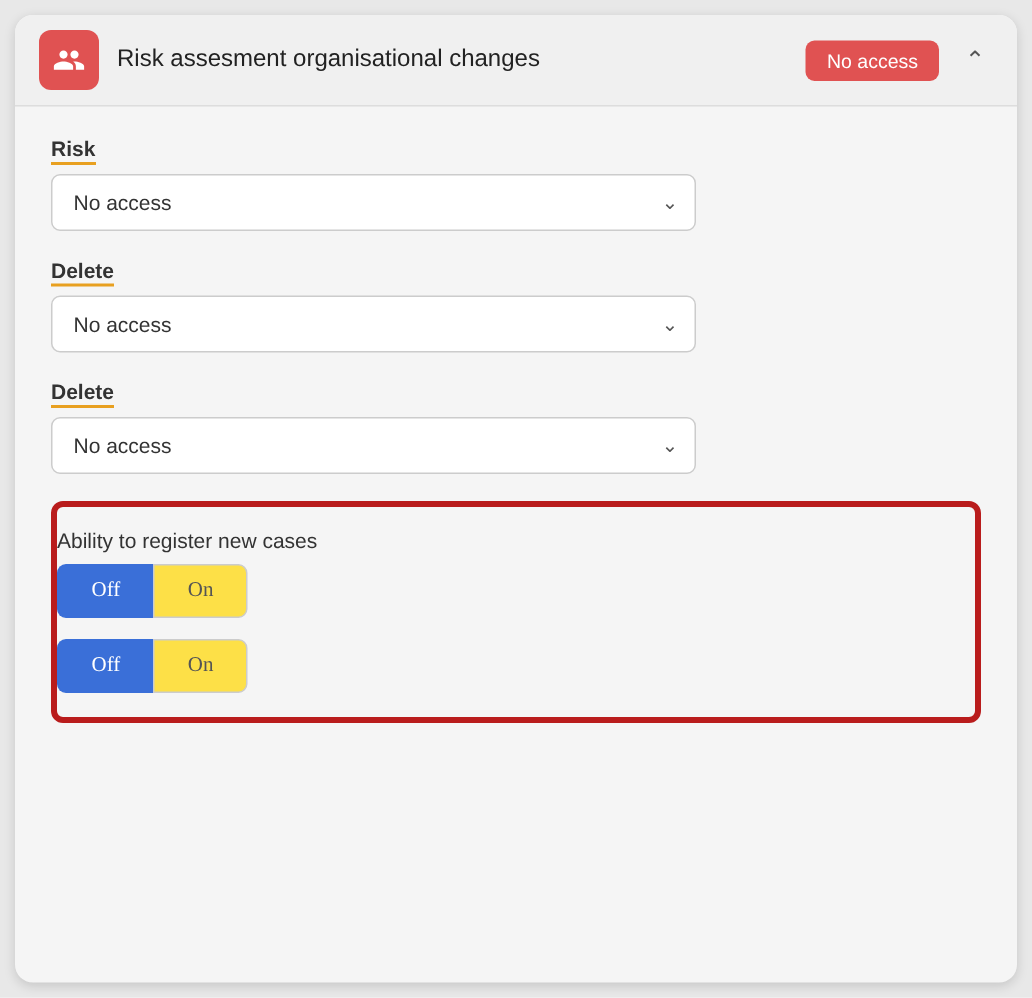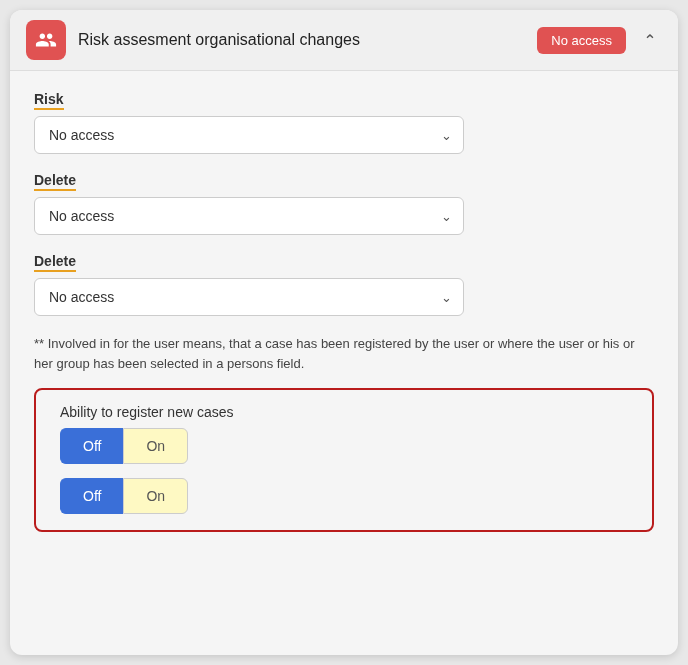--- a/index.html
+++ b/index.html
@@ -109,23 +109,23 @@
       pointer-events: none;
       font-size: 13px;
     }
     .note-text {
       font-size: 13px;
       color: #444;
       line-height: 1.55;
       margin-bottom: 14px;
     }
     .toggle-section {
-      border: 2px solid #b91c1c;
+      border: 4px solid #b91c1c;
       border-radius: 8px;
-      padding: 14px 24px 16px;
+      padding: 14px 0 16px;
       margin-top: 8px;
     }
     .toggle-row {
       margin-bottom: 14px;
     }
     .toggle-row:last-child {
       margin-bottom: 0;
     }
     .toggle-label {
       font-size: 14px;
@@ -138,35 +138,36 @@
       gap: 0;
     }
     .toggle-btn {
       padding: 9px 22px;
       font-size: 14px;
       font-weight: 500;
       border: 1px solid #ccc;
       cursor: pointer;
       background: white;
       color: #333;
+      font-family: Liberation Serif, serif;
     }
     .toggle-btn:first-child {
       border-radius: 6px 0 0 6px;
       border-right: none;
     }
     .toggle-btn:last-child {
       border-radius: 0 6px 6px 0;
     }
     .toggle-btn.active-off {
       background: #3a6fd8;
       color: white;
       border-color: #3a6fd8;
     }
     .toggle-btn.inactive {
-      background: #fef9c3;
+      background: #fde047;
       color: #555;
     }
   </style>
 </head>
 <body>
 
 <div class="card">
   <div class="header">
     <div class="header-icon">
       <svg viewBox="0 0 24 24" xmlns="http://www.w3.org/2000/svg">
@@ -212,21 +213,20 @@
         <select class="select-box">
           <option>No access</option>
           <option>All</option>
           <option>Involved</option>
           <option>Own</option>
         </select>
         <span class="select-chevron">⌄</span>
       </div>
     </div>
 
-    <p class="note-text">** Involved in for the user means, that a case has been registered by the user or where the user or his or her group has been selected in a persons field.</p>
 
     <div class="toggle-section">
 
       <div class="toggle-row">
         <div class="toggle-label">Ability to register new cases</div>
         <div class="toggle-buttons">
           <button class="toggle-btn active-off">Off</button>
           <button class="toggle-btn inactive">On</button>
         </div>
       </div>

